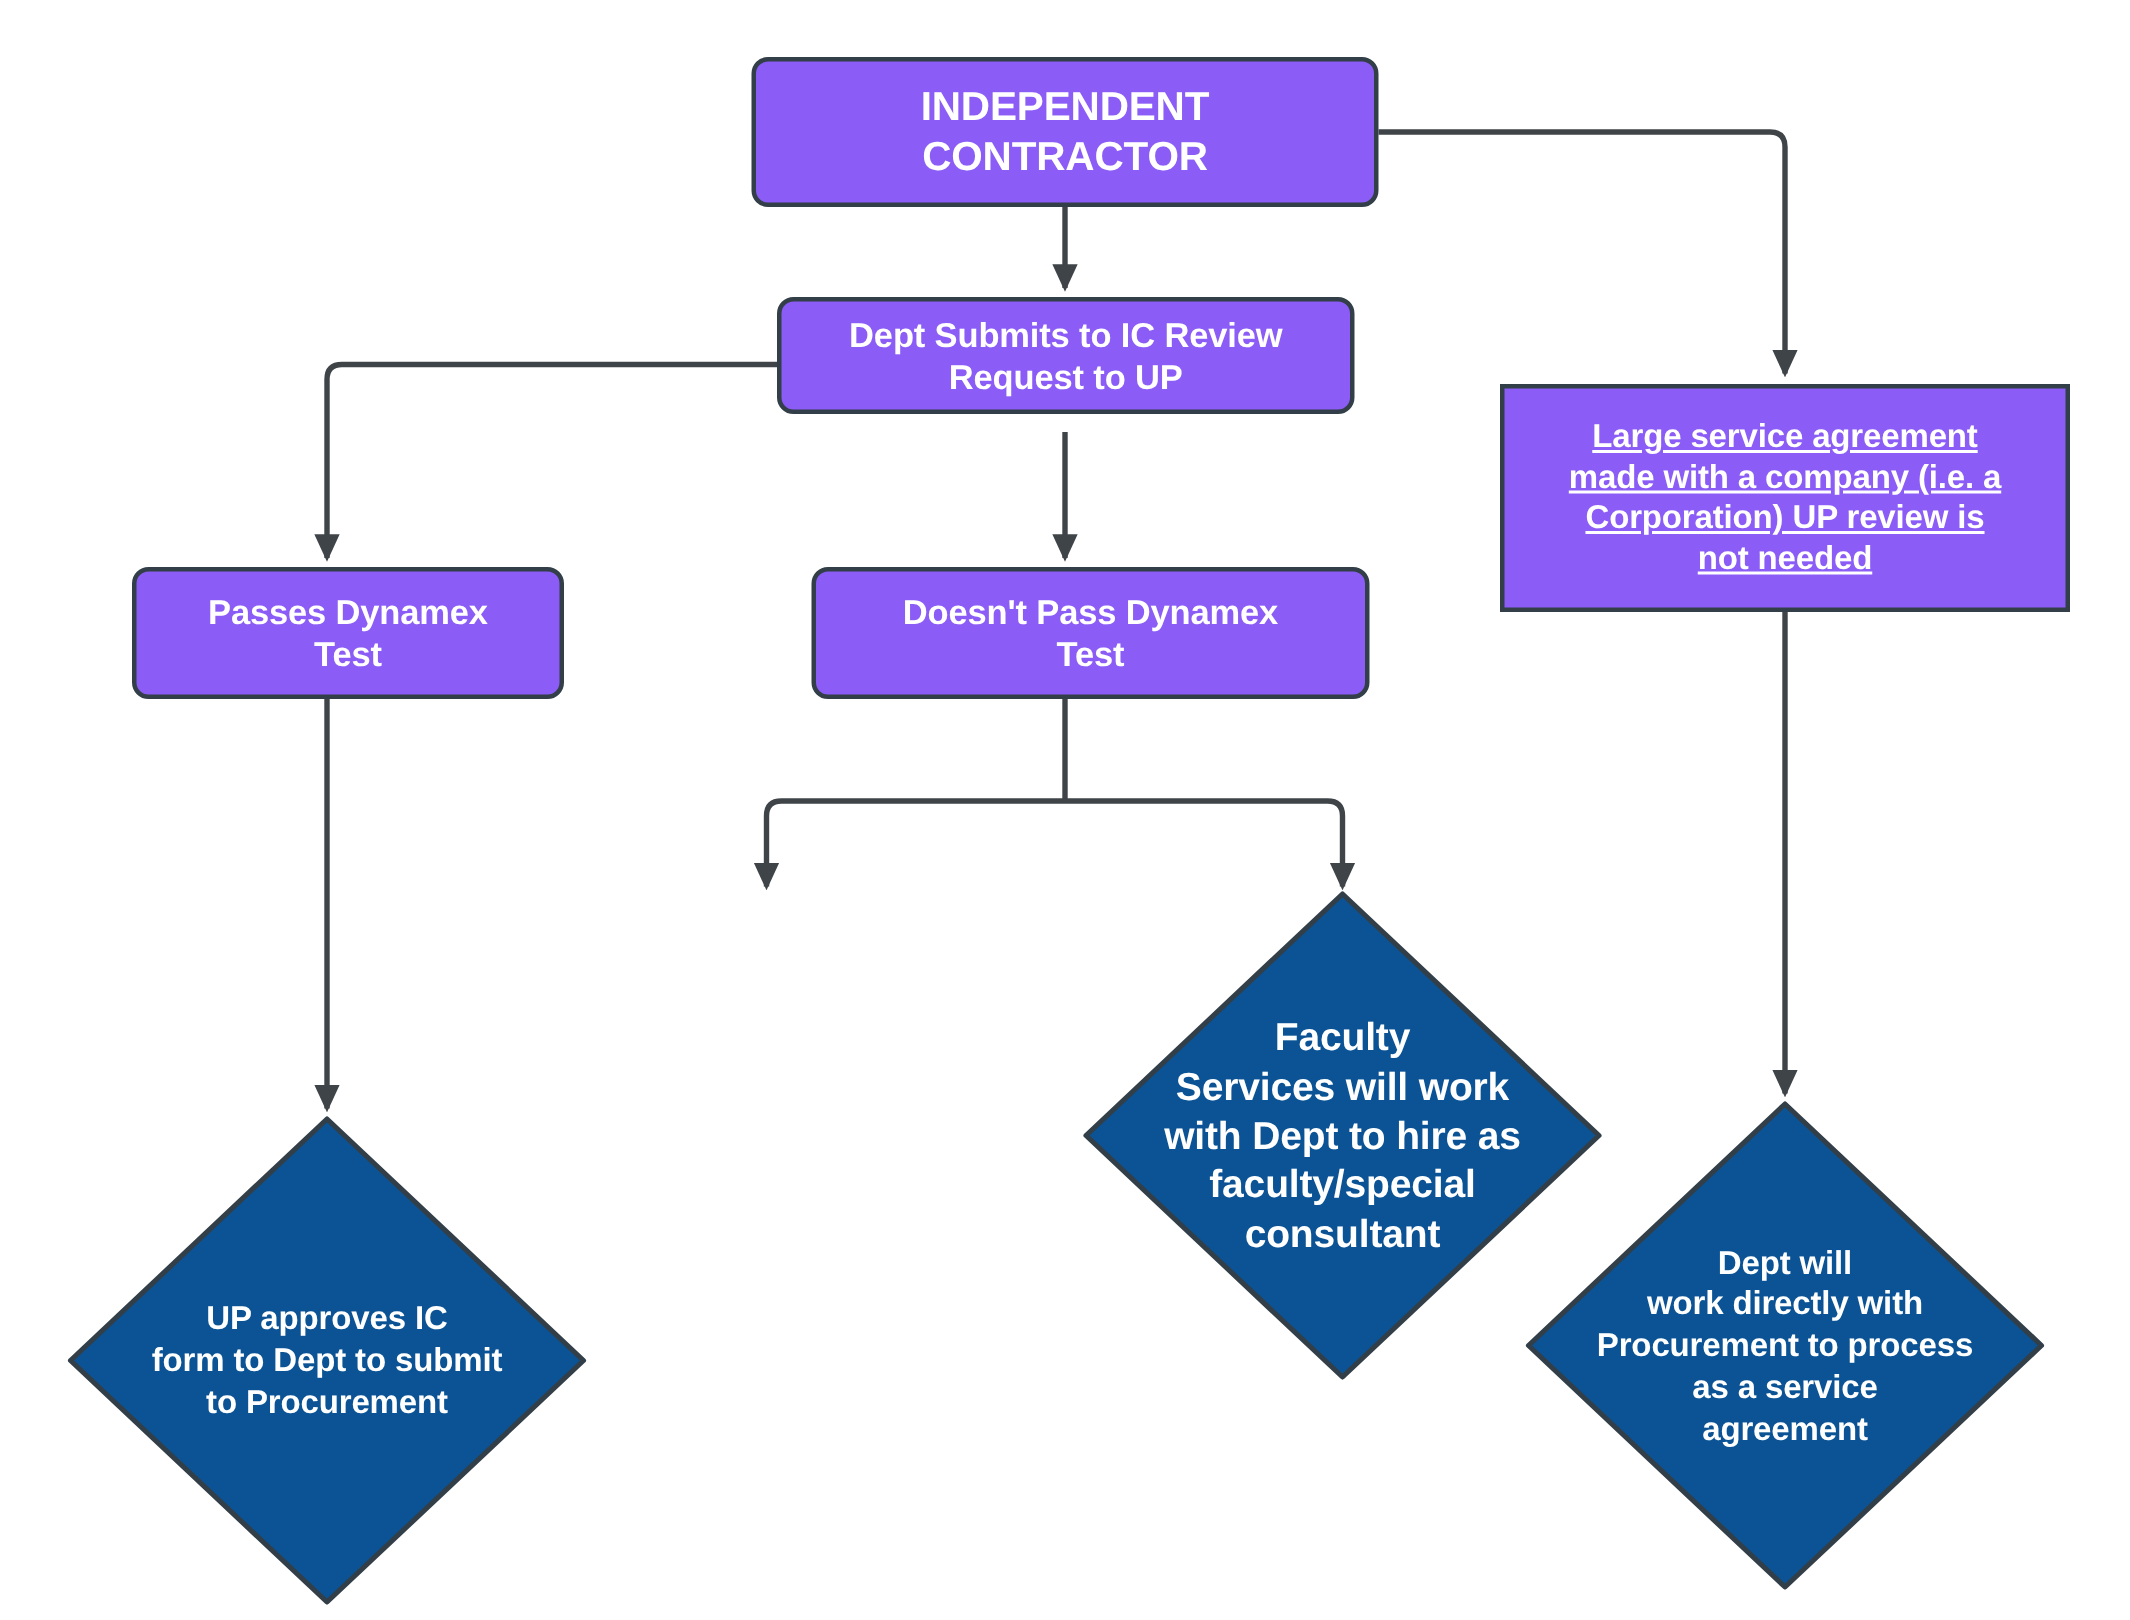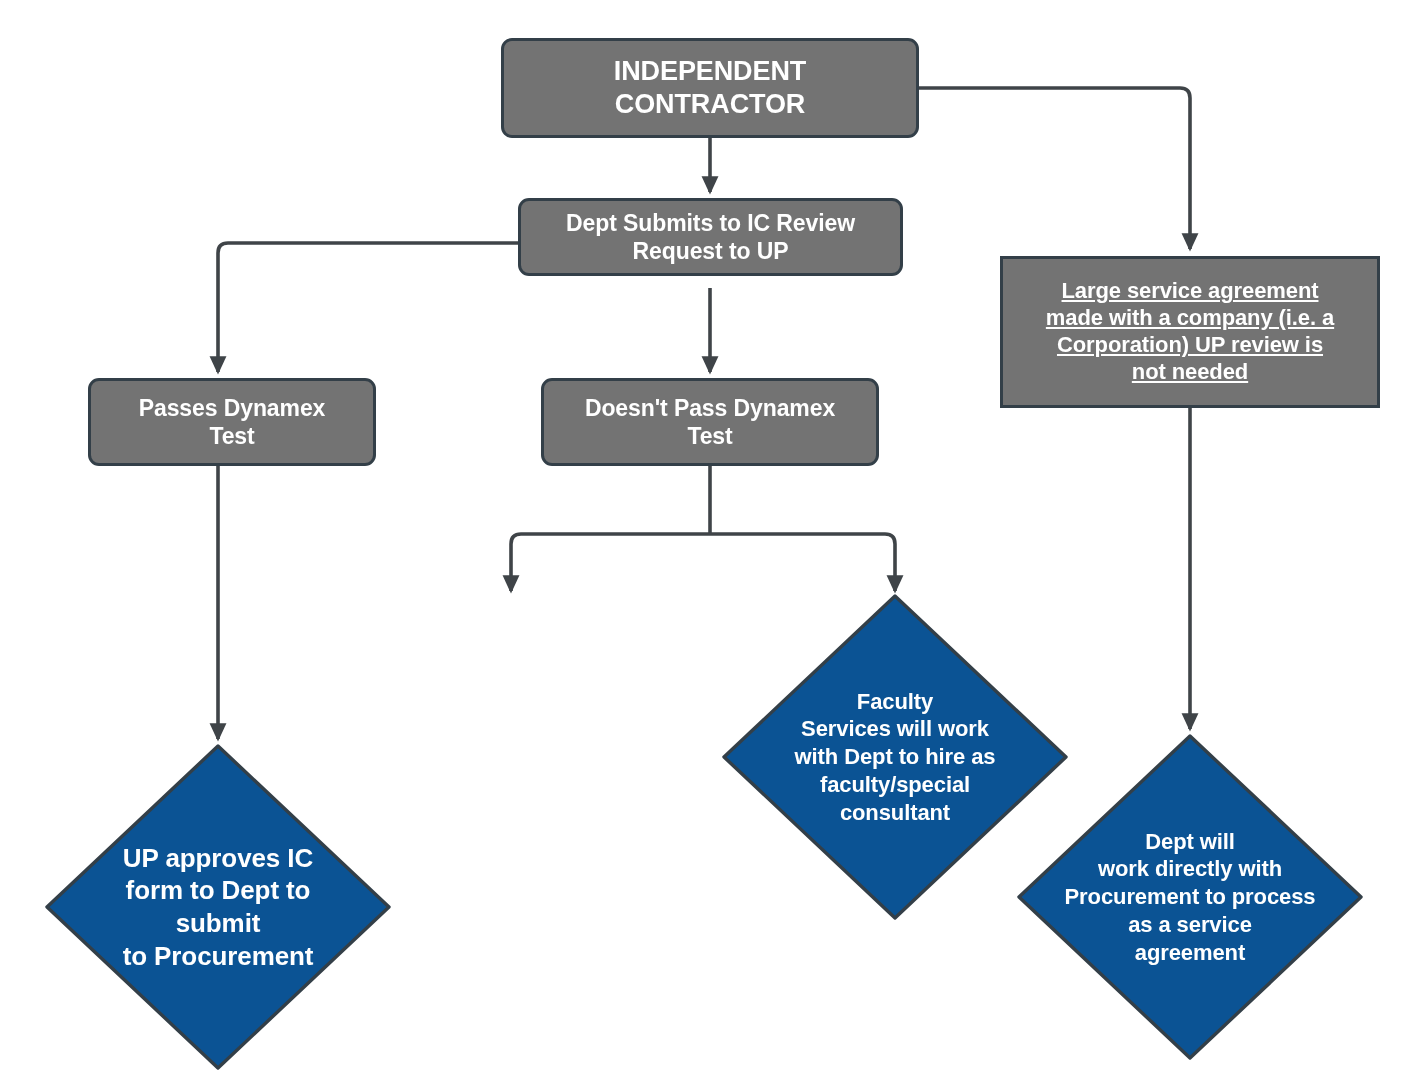--- a/index.html
+++ b/index.html
@@ -32,21 +32,21 @@
     align-items: center;
     justify-content: center;
     text-align: center;
     color: #ffffff;
     font-weight: bold;
     line-height: 1.22;
     white-space: pre-line;
     letter-spacing: -0.1px;
   }
   .box {
-    background: #737373;
+    background: #8b5cf6;
     border: 3px solid #333F48;
     border-radius: 11px;
     padding: 4px 10px;
   }
   .box-square {
     border-radius: 0;
   }
   .diamond-wrap {
     position: absolute;
   }
@@ -110,38 +110,38 @@
 Request to UP</div>
 
   <div class="node box box-square" style="left:1000px; top:256px; width:380px; height:152px; font-size:22px;text-decoration:underline;">Large service agreement
 made with a company (i.e. a
 Corporation) UP review is
 not needed</div>
 
   <div class="node box" style="left:88px; top:378px; width:288px; height:88px; font-size:23px;">Passes Dynamex
 Test</div>
 
-  <div class="node box" style="left:541px; top:378px; width:338px; height:88px; font-size:23px;">Doesn't Pass Dynamex
+  <div class="node box" style="left:541px; top:378px; width:372px; height:88px; font-size:23px;">Doesn't Pass Dynamex
 Test</div>
 
   <div class="diamond-wrap" style="left:43px; top:742px; width:350px; height:330px;">
     <svg width="350" height="330" viewBox="0 0 350 330" xmlns="http://www.w3.org/2000/svg">
       <path d="M 175 4 L 346 165 L 175 326 L 4 165 Z" fill="#0B5394" stroke="#333F48" stroke-width="3.4" stroke-linejoin="round"></path>
     </svg>
-    <div class="diamond-label" style="font-size:26px;">UP approves IC
+    <div class="diamond-label" style="font-size:22px;">UP approves IC
 form to Dept to submit
 to Procurement</div>
   </div>
 
 
   <div class="diamond-wrap" style="left:720px; top:592px; width:350px; height:330px;">
     <svg width="350" height="330" viewBox="0 0 350 330" xmlns="http://www.w3.org/2000/svg">
       <path d="M 175 4 L 346 165 L 175 326 L 4 165 Z" fill="#0B5394" stroke="#333F48" stroke-width="3.4" stroke-linejoin="round"></path>
     </svg>
-    <div class="diamond-label" style="font-size:22px;">Faculty
+    <div class="diamond-label" style="font-size:26px;">Faculty
 Services will work
 with Dept to hire as
 faculty/special
 consultant</div>
   </div>
 
   <div class="diamond-wrap" style="left:1015px; top:732px; width:350px; height:330px;">
     <svg width="350" height="330" viewBox="0 0 350 330" xmlns="http://www.w3.org/2000/svg">
       <path d="M 175 4 L 346 165 L 175 326 L 4 165 Z" fill="#0B5394" stroke="#333F48" stroke-width="3.4" stroke-linejoin="round"></path>
     </svg>

